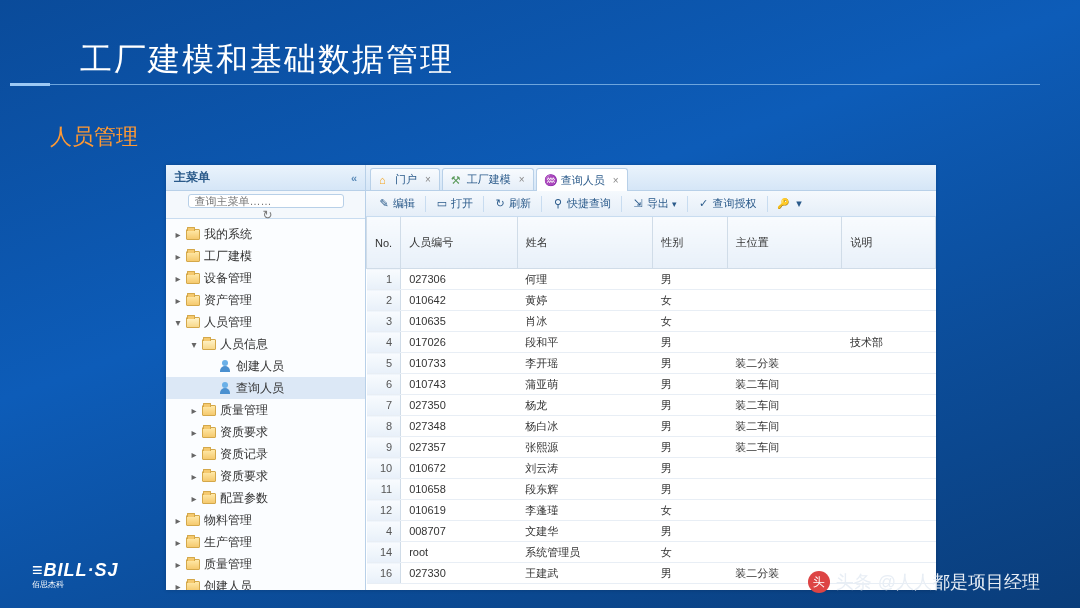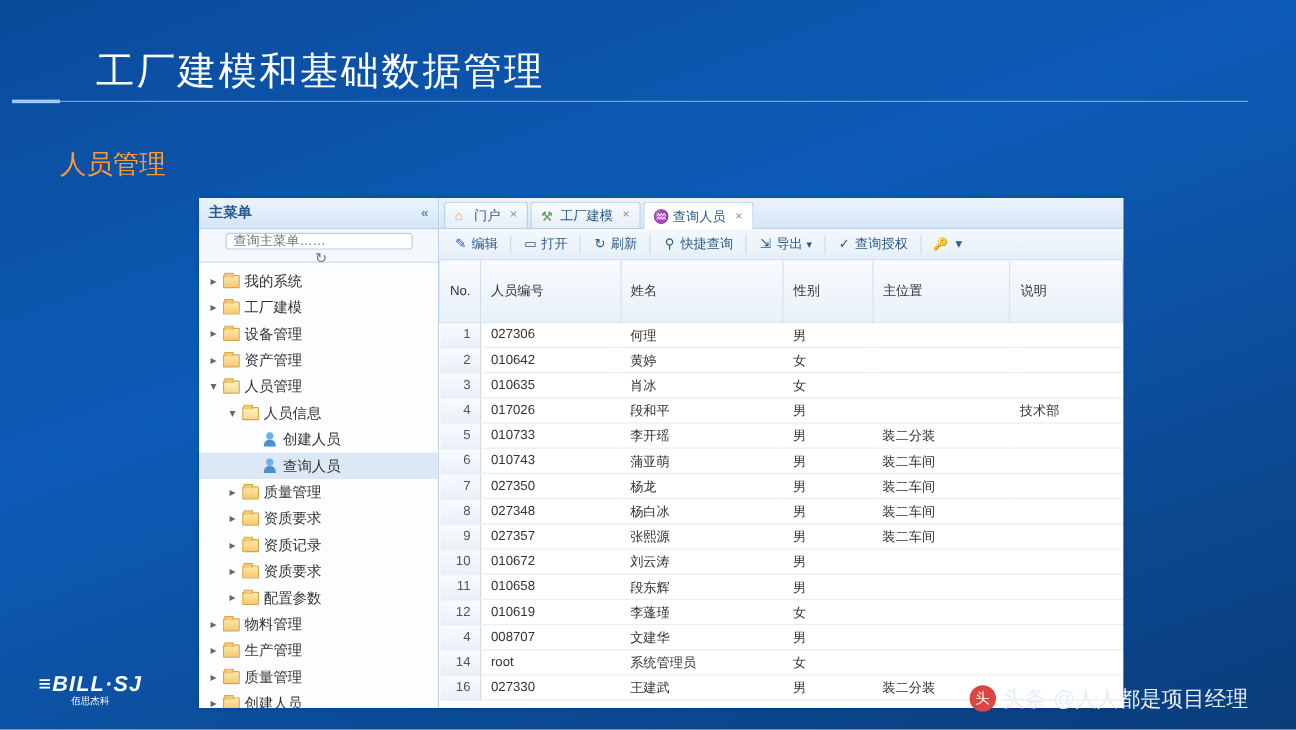--- a/index.html
+++ b/index.html
@@ -125,21 +125,21 @@
   }
   .grid td.rownum {
     background: linear-gradient(#f8fbfe, #e8f0f9); text-align: right;
     border-right: 1px solid #d0dce8; color: #555; width: 30px;
   }
   .logo {
     position: absolute; bottom: 18px; left: 32px; color: #fff;
     font-style: italic; font-weight: bold; font-size: 18px; letter-spacing: 1px;
   }
   .logo-sub { font-size: 8px; font-style: normal; font-weight: normal;
-    letter-spacing: 0; display: block; text-align: center; margin-top: -2px; }
+    letter-spacing: 0; display: block; text-align: left; margin-top: -2px; }
   .watermark {
     position: absolute; bottom: 14px; right: 40px; color: #e8eef5;
     font-size: 18px; display: flex; align-items: center; gap: 6px;
   }
   .watermark-badge {
     width: 22px; height: 22px; border-radius: 50%; background: #d44;
     color: #fff; font-size: 12px; display: flex; align-items: center; justify-content: center;
   }
 </style>
 </head>

